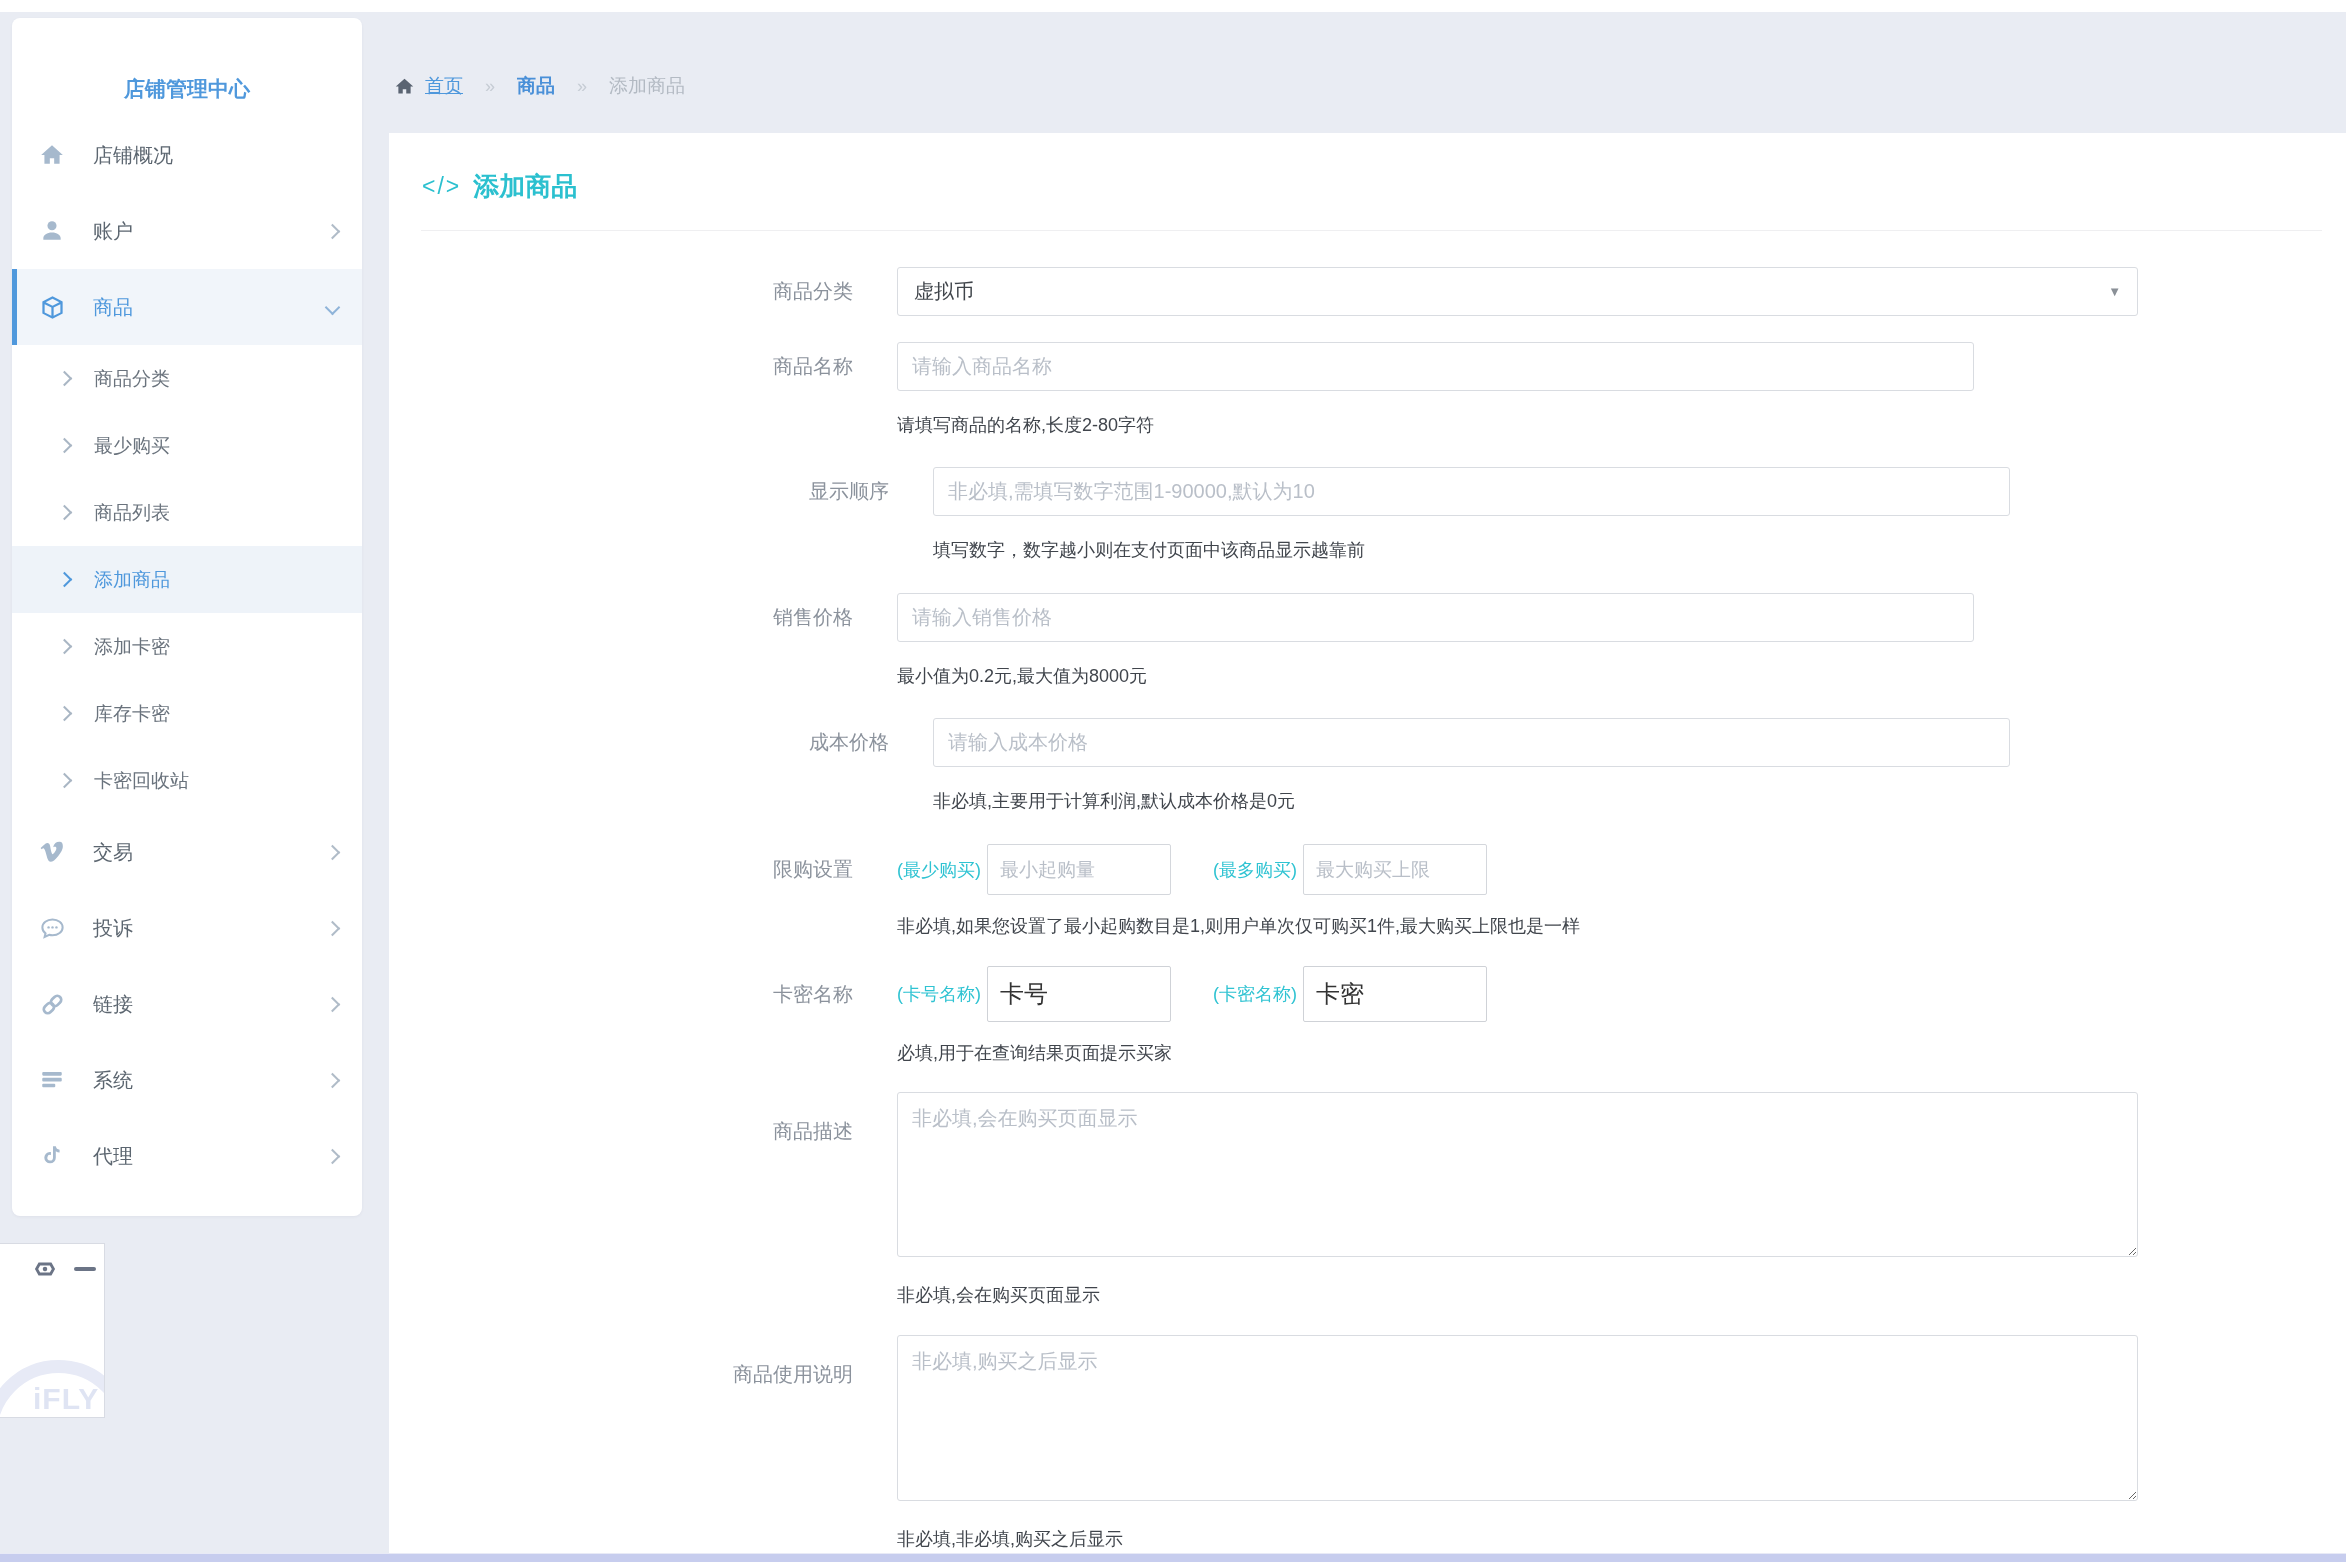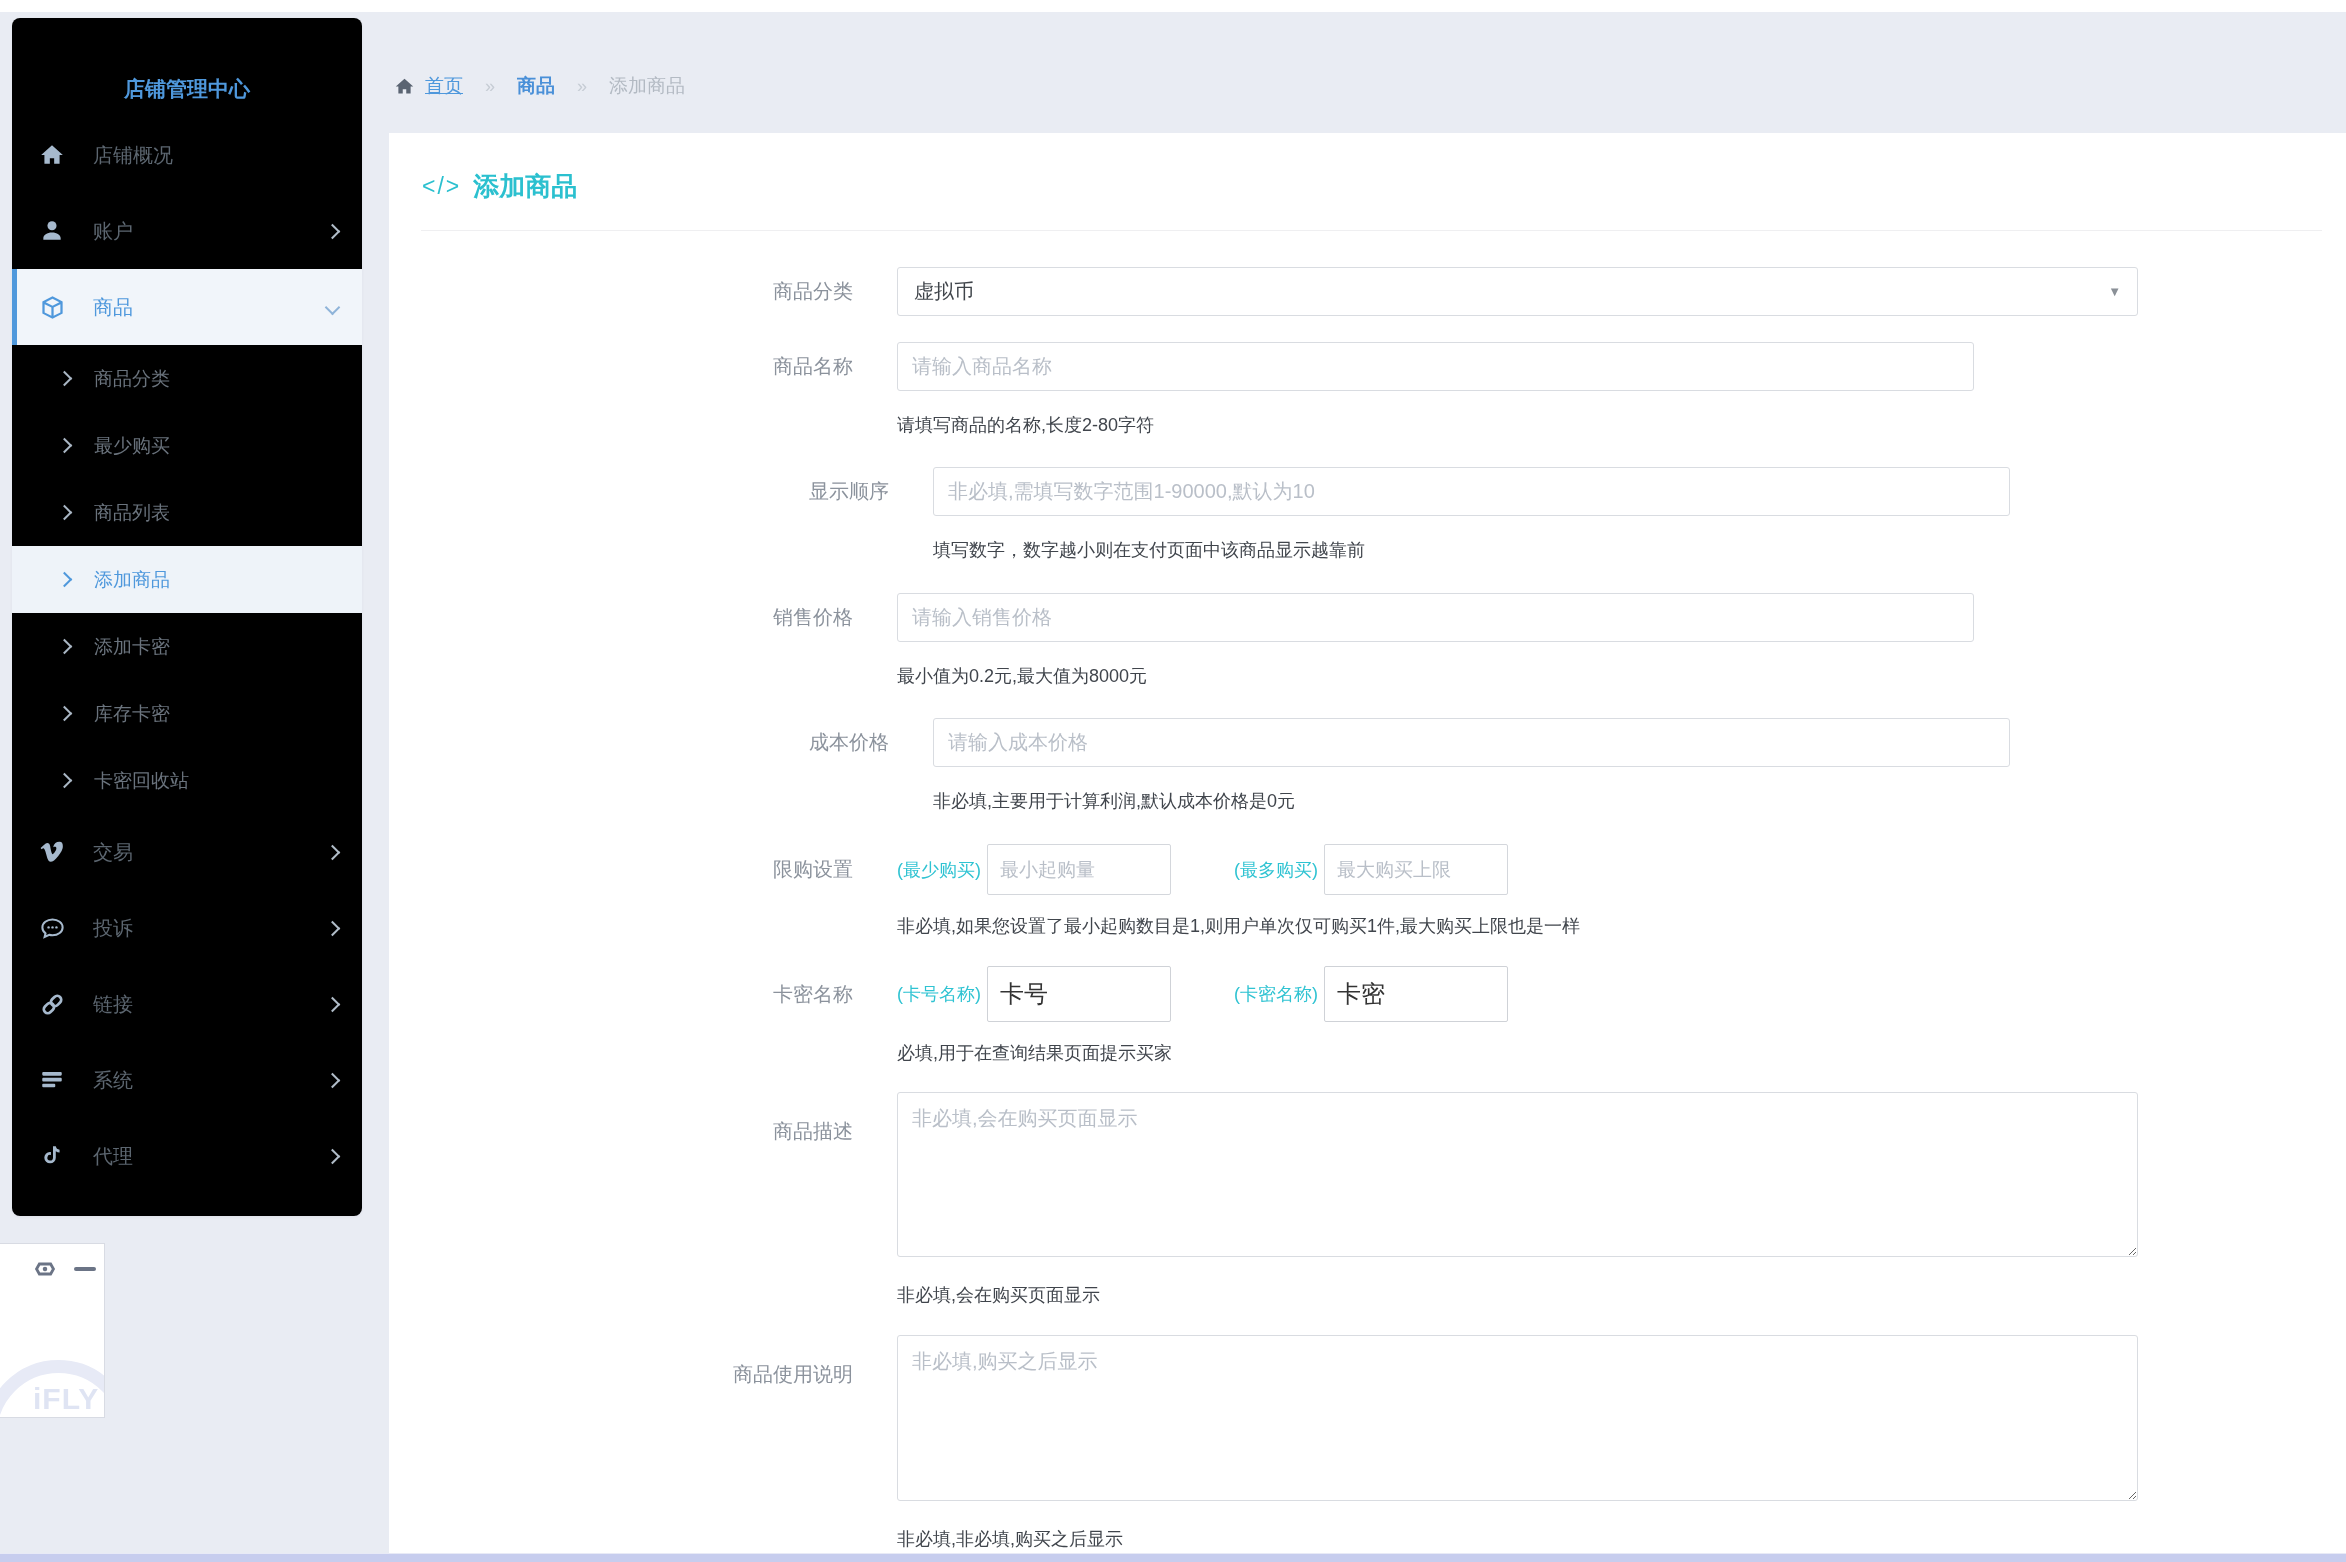--- a/index.html
+++ b/index.html
@@ -1,21 +1,21 @@
 <!DOCTYPE html>
 <html><head>
 <meta charset="utf-8">
 <style>
   html,body{margin:0;padding:0;overflow:hidden;}
   body{font-family:"Liberation Sans","DejaVu Sans",sans-serif;background:#e9ecf3;}
   .page{position:relative;width:2346px;height:1562px;background:#e9ecf3;overflow:hidden;}
   .topstrip{position:absolute;top:0;left:0;right:0;height:12px;background:#ffffff;}
 
   
-  .sidebar{position:absolute;left:12px;top:18px;width:350px;height:1198px;background:#000000;
+  .sidebar{position:absolute;left:12px;top:18px;width:350px;height:1198px;background:#ffffff;
            border-radius:8px;box-shadow:0 1px 3px rgba(60,70,100,.06);overflow:hidden;}
   .side-title{height:99px;display:flex;align-items:flex-end;justify-content:center;
               padding-bottom:14px;box-sizing:border-box;font-size:21px;font-weight:bold;color:#4f98dc;}
   .side-item{height:76px;display:flex;align-items:center;padding:0 24px 0 25px;cursor:pointer;box-sizing:border-box;gap:8px;}
   .side-item .ic{width:30px;height:28px;margin-right:18px;display:flex;align-items:center;justify-content:center;flex:0 0 30px;}
   .side-item .lbl{font-size:20px;color:#5c6670;flex:1;}
   .side-item.active-main{background:#f1f5fa;border-left:5px solid #4f98dc;padding-left:20px;}
   .side-item.active-main .lbl{color:#4f98dc;}
   .chev{display:inline-block;width:9px;height:9px;border-right:2px solid #b0bcc8;border-bottom:2px solid #b0bcc8;
         transform:rotate(-45deg);margin-top:1px;}
@@ -56,21 +56,21 @@
               display:flex;align-items:center;justify-content:space-between;padding:0 16px;cursor:pointer;background:#fff;}
   .sel-val{font-size:20px;color:#3f444a;}
   .caret{font-size:13px;color:#8a9097;}
   .tinput{width:1077px;height:49px;box-sizing:border-box;border:1px solid #d9dce1;border-radius:3px;
           font-size:20px;color:#333;padding:0 14px;outline:none;font-family:inherit;}
   .tinput::placeholder,.sinput::placeholder,.farea::placeholder{color:#b9bfc8;opacity:1;}
   .fhelp{margin-top:22px;font-size:18px;color:#40454c;}
   .fhelp.tight{margin-top:19px;}
   .pairrow{display:flex;align-items:center;}
   .tag{font-size:18px;color:#2fc3d2;margin-right:6px;}
-  .tag2{margin-left:63px;}
+  .tag2{margin-left:42px;}
   .sinput{width:184px;height:51px;box-sizing:border-box;border:1px solid #d4d7dc;border-radius:2px;
           font-size:19px;color:#333;padding:0 12px;outline:none;font-family:inherit;}
   .cinput{height:56px;font-size:24px;border-color:#cfd2d7;}
   .farea{width:1241px;height:165px;box-sizing:border-box;border:1px solid #d9dce1;border-radius:3px;
          font-size:20px;color:#333;padding:12px 14px;outline:none;resize:both;font-family:inherit;}
   .farea.h2{height:166px;}
   .mb26{margin-bottom:26px;} .mb30{margin-bottom:30px;} .mb31{margin-bottom:31px;padding-left:36px;}
   .mb28{margin-bottom:28px;} .mb27{margin-bottom:27px;} .mb45{margin-bottom:45px;}
 
   

